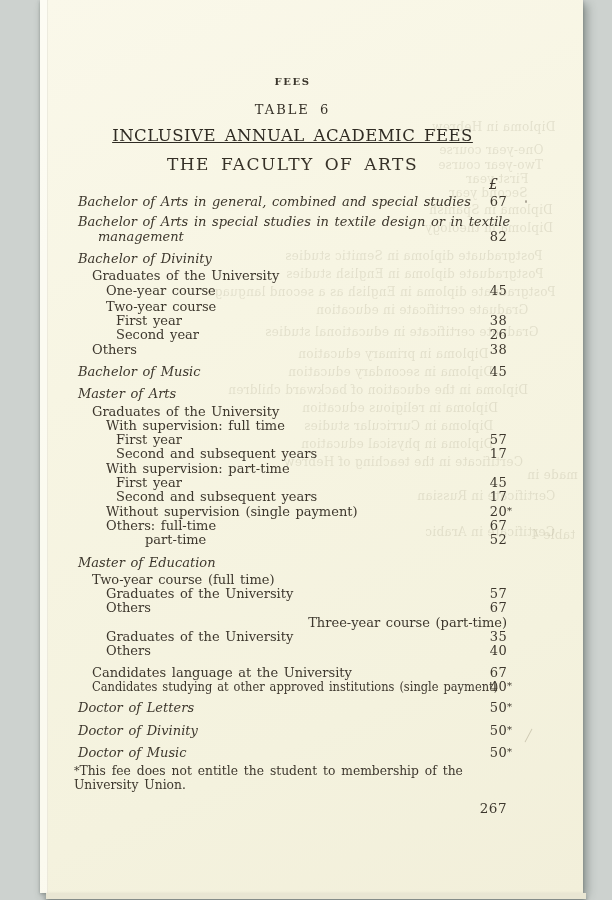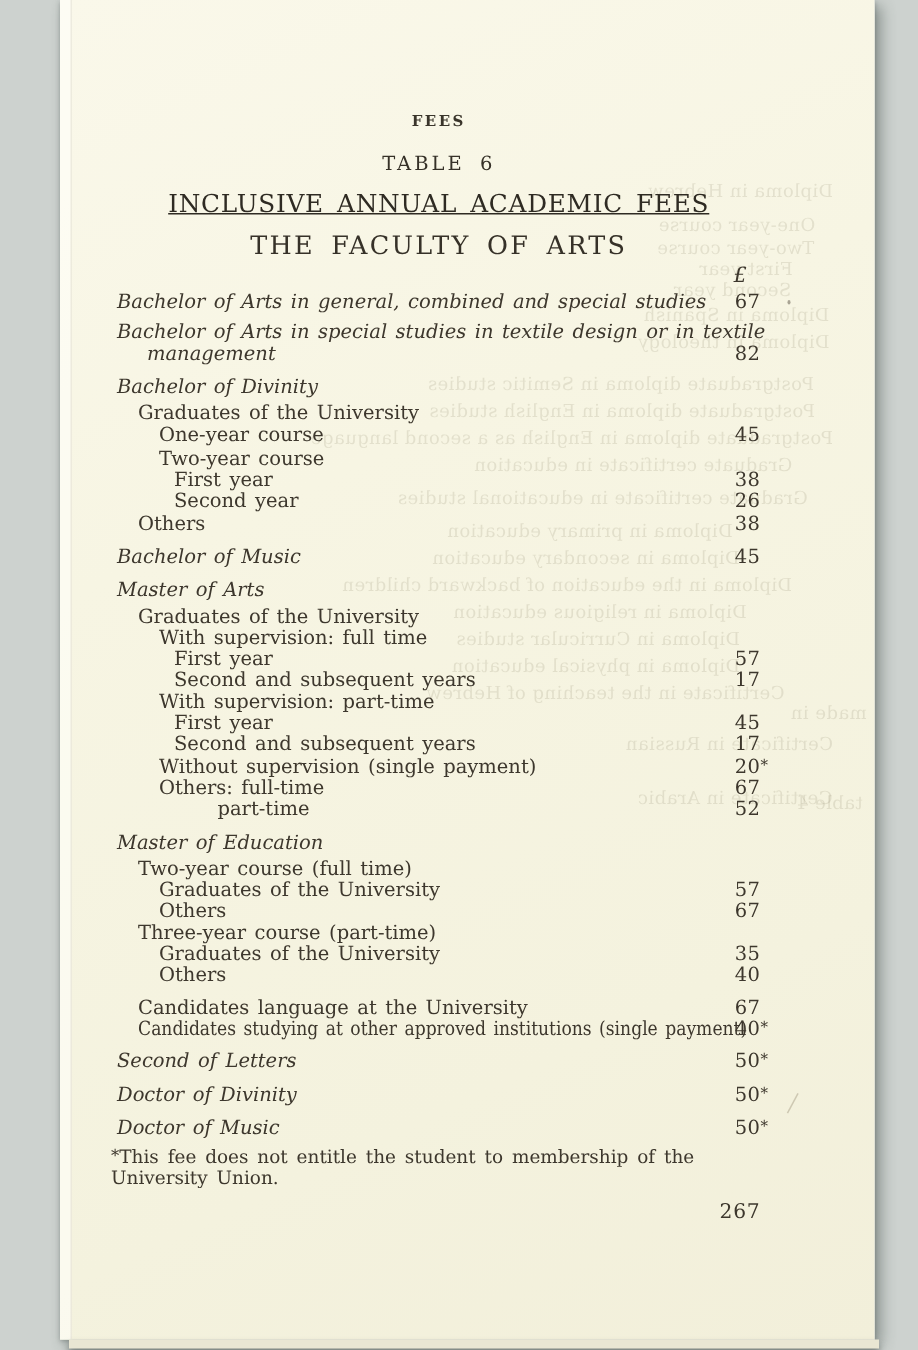--- a/index.html
+++ b/index.html
@@ -102,26 +102,26 @@
           <div class="frow" style="padding-left: 28px;"><span class="lbl">With supervision: part-time</span></div>
           <div class="frow" style="padding-left: 38px;"><span class="lbl">First year</span><span class="fee">45</span></div>
           <div class="frow" style="padding-left: 38px;"><span class="lbl">Second and subsequent years</span><span class="fee">17</span></div>
           <div class="frow" style="padding-left: 28px;"><span class="lbl">Without supervision (single payment)</span><span class="fee">20<span class="ast">*</span></span></div>
           <div class="frow" style="padding-left: 28px;"><span class="lbl">Others: full-time</span><span class="fee">67</span></div>
           <div class="frow" style="padding-left: 67px;"><span class="lbl">part-time</span><span class="fee">52</span></div>
           <div class="frow it" style="padding-left: 0px; margin-top: 8px;"><span class="lbl">Master of Education</span></div>
           <div class="frow" style="padding-left: 14px; margin-top: 3px;"><span class="lbl">Two-year course (full time)</span></div>
           <div class="frow" style="padding-left: 28px;"><span class="lbl">Graduates of the University</span><span class="fee">57</span></div>
           <div class="frow" style="padding-left: 28px;"><span class="lbl">Others</span><span class="fee">67</span></div>
-          <div class="frow" style="padding-left: 14px;"><span class="lbl">Three-year course (part-time)</span></div>
+          <div class="frow" style="padding-left: 14px; text-align: right;"><span class="lbl">Three-year course (part-time)</span></div>
           <div class="frow" style="padding-left: 28px;"><span class="lbl">Graduates of the University</span><span class="fee">35</span></div>
           <div class="frow" style="padding-left: 28px;"><span class="lbl">Others</span><span class="fee">40</span></div>
           <div class="frow" style="padding-left: 14px; margin-top: 7px;"><span class="lbl">Candidates language at the University</span><span class="fee">67</span></div>
           <div class="frow cond" style="padding-left: 14px;"><span class="lbl">Candidates studying at other approved institutions (single payment)</span><span class="fee">40<span class="ast">*</span></span></div>
-          <div class="frow it" style="padding-left: 0px; margin-top: 7px;"><span class="lbl">Second of Letters</span><span class="fee">50<span class="ast">*</span></span></div>
+          <div class="frow it" style="padding-left: 0px; margin-top: 7px;"><span class="lbl">Doctor of Letters</span><span class="fee">50<span class="ast">*</span></span></div>
           <div class="frow it" style="padding-left: 0px; margin-top: 8px;"><span class="lbl">Doctor of Divinity</span><span class="fee">50<span class="ast">*</span></span></div>
           <div class="frow it" style="padding-left: 0px; margin-top: 8px;"><span class="lbl">Doctor of Music</span><span class="fee">50<span class="ast">*</span></span></div>
         </div>
       <div class="footnote">
         <span class="ast">*</span><span>This fee does not entitle the student to membership of the University Union.</span>
       </div>
       <div class="pageno">267</div>
     </div>
     <div class="speck"></div>
     <div class="scratch"></div>

